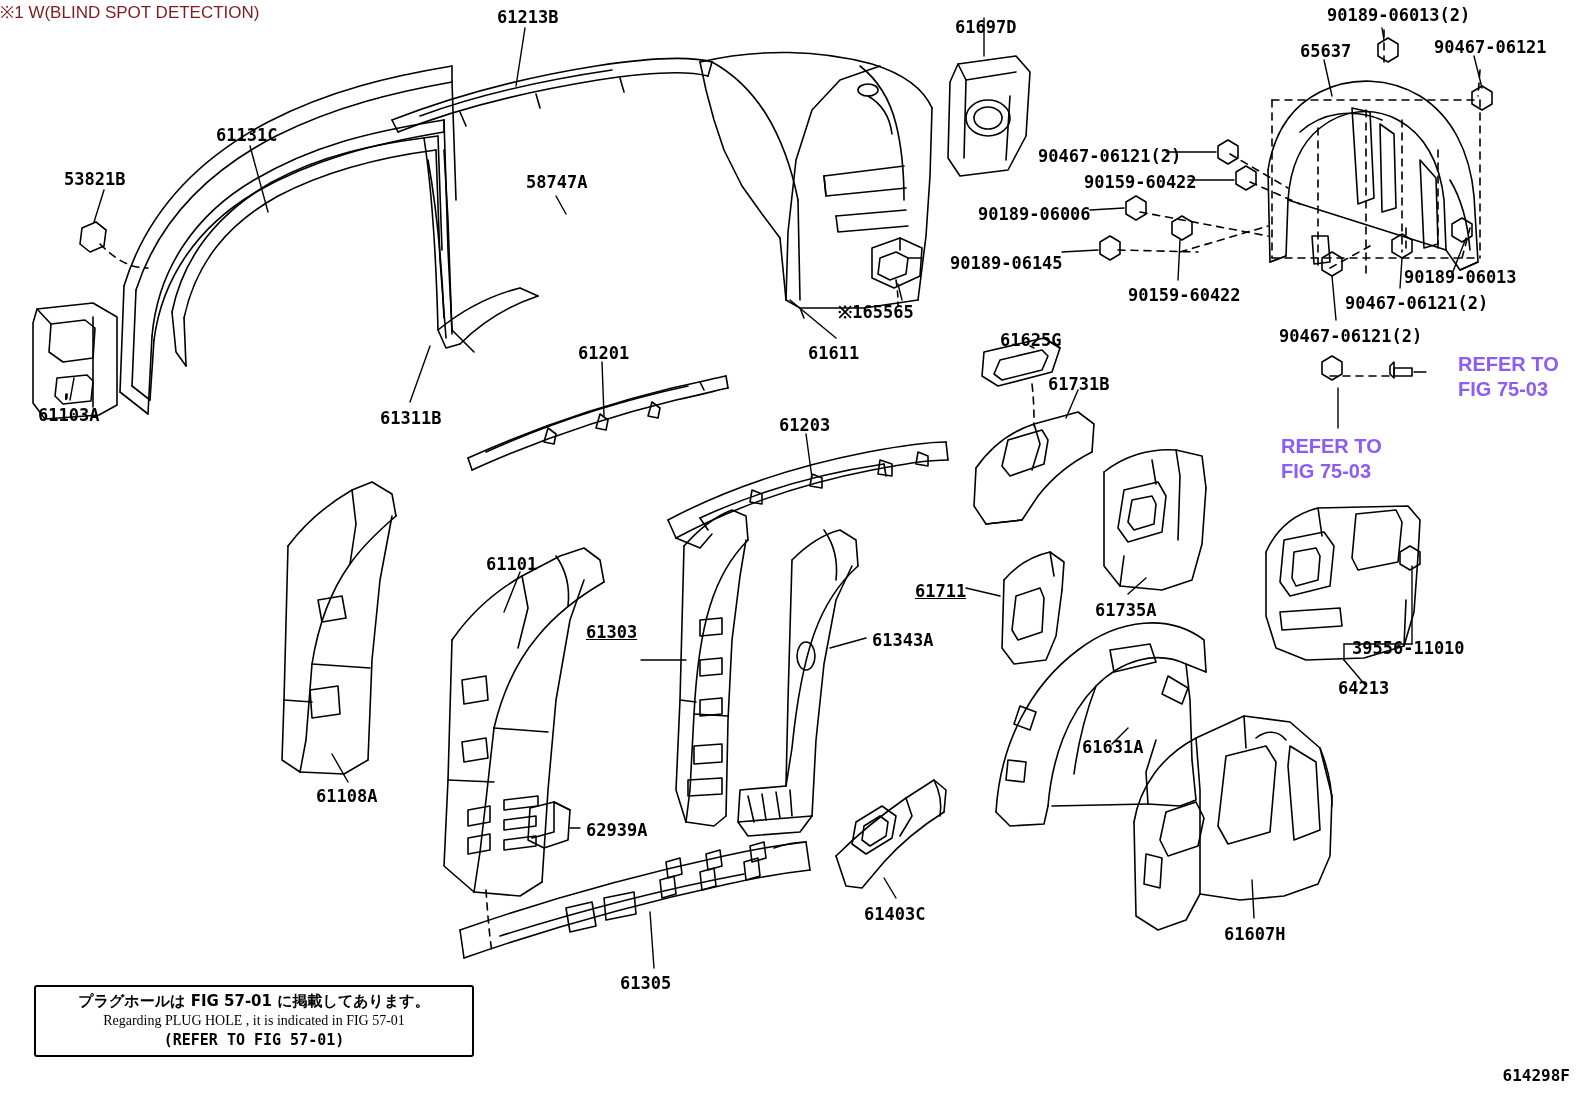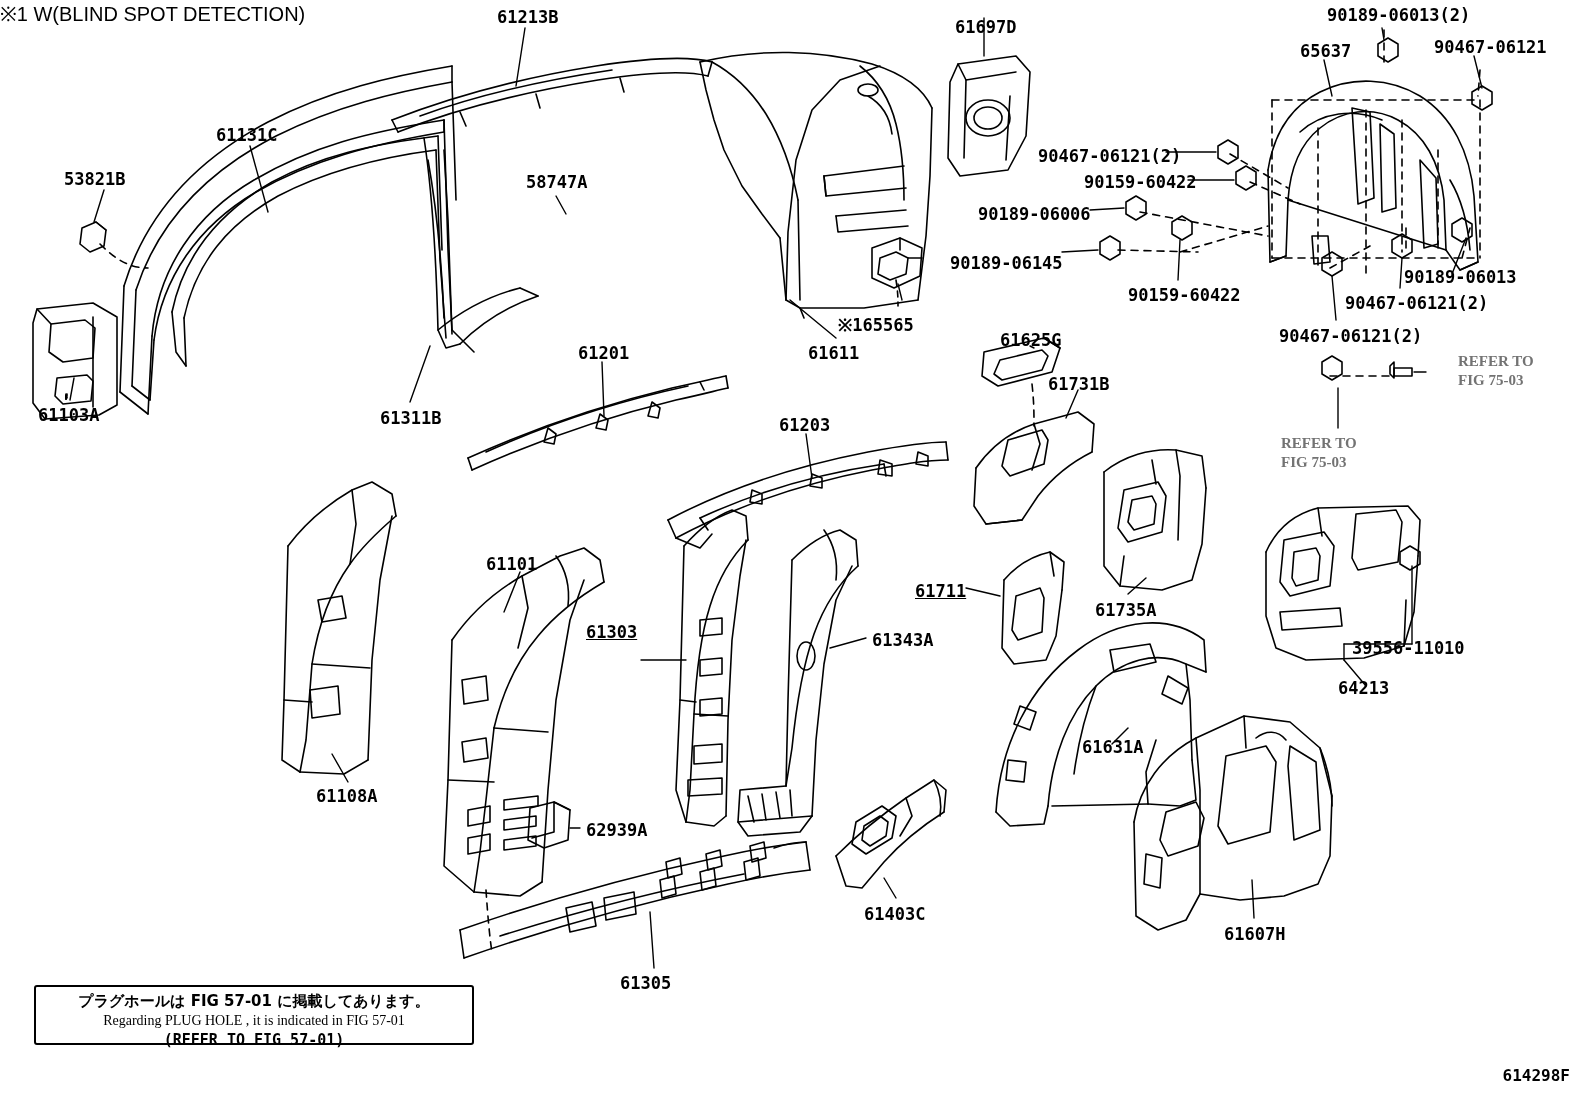--- a/index.html
+++ b/index.html
@@ -21,40 +21,40 @@
     font-size: 17px;
     font-weight: 700;
     color: #000000;
     white-space: nowrap;
     letter-spacing: 0px;
     line-height: 1.15;
   }
   .note-top {
     position: absolute;
     font-family: "Liberation Sans", sans-serif;
-    font-size: 20px;
+    font-size: 17px;
     font-weight: 400;
-    color: #000000;
+    color: #7f1d1d;
     white-space: nowrap;
   }
   .refer {
     position: absolute;
-    font-family: Liberation Serif, serif;
-    font-size: 15px;
+    font-family: Liberation Sans, sans-serif;
+    font-size: 20px;
     font-weight: 700;
-    color: #737373;
+    color: #8b5cf6;
     line-height: 1.25;
     white-space: nowrap;
   }
   #footnote {
     position: absolute;
     left: 34px;
     top: 985px;
     width: 440px;
-    height: 60px;
+    height: 72px;
     border: 2px solid #000;
     border-radius: 3px;
     box-sizing: border-box;
     background: #fff;
   }
   #footnote .fl {
     text-align: center;
     white-space: nowrap;
     color: #000;
   }
@@ -510,21 +510,21 @@
   <span class="lbl" style="left:64px; top:170px;">53821B</span>
   <span class="lbl" style="left:526px; top:173px;text-align:center;">58747A</span>
   <span class="lbl" style="left:1038px; top:147px;">90467-06121(2)</span>
   <span class="lbl" style="left:1084px; top:173px;">90159-60422</span>
   <span class="lbl" style="left:978px; top:205px;">90189-06006</span>
   <span class="lbl" style="left:950px; top:254px;">90189-06145</span>
   <span class="lbl" style="left:1128px; top:286px;">90159-60422</span>
   <span class="lbl" style="left:1404px; top:268px;">90189-06013</span>
   <span class="lbl" style="left:1345px; top:294px;">90467-06121(2)</span>
   <span class="lbl" style="left:1279px; top:327px;">90467-06121(2)</span>
-  <span class="lbl" style="left:838px; top:303px;margin-top:13px;">※165565</span>
+  <span class="lbl" style="left:838px; top:303px;">※165565</span>
   <span class="lbl" style="left:808px; top:344px;">61611</span>
   <span class="lbl" style="left:38px; top:406px;">61103A</span>
   <span class="lbl" style="left:380px; top:409px;">61311B</span>
   <span class="lbl" style="left:578px; top:344px;">61201</span>
   <span class="lbl" style="left:779px; top:416px;">61203</span>
   <span class="lbl" style="left:1000px; top:331px;">61625G</span>
   <span class="lbl" style="left:1048px; top:375px;">61731B</span>
   <span class="lbl" style="left:486px; top:555px;">61101</span>
   <span class="lbl" style="left:586px; top:623px;text-decoration:underline;">61303</span>
   <span class="lbl" style="left:872px; top:631px;">61343A</span>

